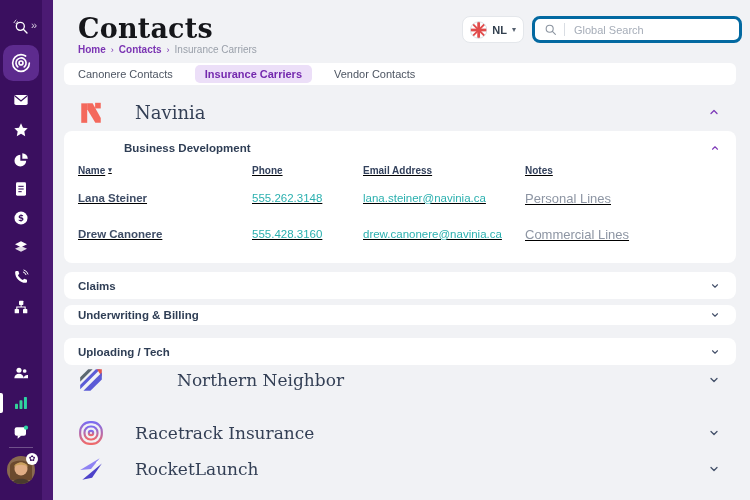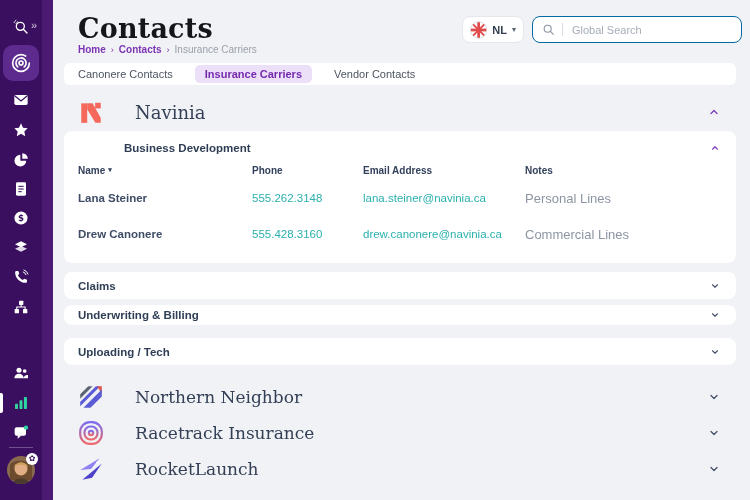--- a/index.html
+++ b/index.html
@@ -20,21 +20,21 @@
 
   
   .page-title{position:absolute;left:78px;top:13px;font-family:"DejaVu Serif", serif;font-weight:bold;font-size:27px;color:#15161a;letter-spacing:.2px;}
   .breadcrumb{position:absolute;left:78px;top:44px;font-size:10px;display:flex;gap:5px;align-items:center;}
   .bc-link{color:#7b34b3;font-weight:bold;cursor:pointer;}
   .bc-sep{color:#7b34b3;font-size:9px;}
   .bc-current{color:#9aa0aa;}
   .lang-btn{position:absolute;left:462px;top:16px;width:62px;height:27px;background:#fff;border:1px solid #e4e7eb;border-radius:8px;display:flex;align-items:center;gap:5px;padding:0 7px;box-sizing:border-box;cursor:pointer;}
   .lang-code{font-size:11px;font-weight:bold;color:#33404f;}
   .lang-caret{font-size:8px;color:#55606e;}
-  .search-box{position:absolute;left:532px;top:16px;width:210px;height:27px;background:#fff;border:1px solid #0369a1;border-radius:8px;display:flex;align-items:center;padding:0 9px;box-sizing:border-box;gap:7px;}
+  .search-box{position:absolute;left:532px;top:16px;width:210px;height:27px;background:#fff;border:3px solid #0369a1;border-radius:8px;display:flex;align-items:center;padding:0 9px;box-sizing:border-box;gap:7px;}
   .search-divider{width:1px;height:13px;background:#d9dde3;}
   .search-box input{border:none;outline:none;font-size:11px;color:#374151;width:140px;background:transparent;font-family:"Liberation Sans",sans-serif;}
   .search-box input::placeholder{color:#a6adb8;}
 
   
   .tabs-bar{position:absolute;left:64px;top:63px;width:672px;height:22px;background:#fff;border-radius:6px;display:flex;align-items:center;padding-left:14px;box-sizing:border-box;gap:22px;}
   .tab{font-size:11px;color:#4d5562;cursor:pointer;white-space:nowrap;}
   .tab-active{background:#ecdff8;color:#7429ae;font-weight:bold;border-radius:5px;padding:3px 10px;}
 
   
@@ -44,21 +44,21 @@
   .row-chev{margin-left:auto;margin-right:16px;display:flex;align-items:center;cursor:pointer;}
 
   
   .card{position:absolute;left:64px;width:672px;background:#fff;border-radius:8px;box-sizing:border-box;}
   .collapse-card{display:flex;align-items:center;cursor:pointer;}
   .sec-label{margin-left:14px;font-size:11.5px;font-weight:bold;color:#2f3e55;}
   .detail-card{top:131px;height:132px;padding-left:46px;}
   .sec-head{display:flex;align-items:center;padding:11px 16px 0 14px;}
   .sec-head .sec-label{margin-left:0;}
   .sec-head .row-chev{margin-right:0;}
-  .trow{position:absolute;left:0;width:672px;display:grid;grid-template-columns:174px 111px 162px 1fr;padding:0 14px;box-sizing:border-box;align-items:center;}
+  .trow{position:absolute;left:0;width:672px;display:grid;grid-template-columns:174px 111px 162px 1fr;padding:0 14px;box-sizing:border-box;align-items:center;text-decoration:underline;}
   .thead-row{top:32px;height:14px;}
   .th{font-size:10px;font-weight:bold;color:#33415c;display:flex;align-items:center;gap:3px;}
   .sort-caret{font-size:7px;color:#33415c;}
   .data-row1{top:58px;height:18px;}
   .data-row2{top:94px;height:18px;}
   .td-name{font-size:11.5px;color:#3f4d66;font-weight:bold;}
   .td-link{font-size:11.5px;color:#2bb0af;cursor:pointer;}
   .td-notes{font-size:13px;color:#8d95a3;}
 
   .chev-purple{color:#7e3ab8;}
@@ -312,21 +312,21 @@
 
   <div class="card collapse-card" style="top:338px;height:27px;">
     <span class="sec-label">Uploading / Tech</span>
     <span class="row-chev chev-dark">
       <svg width="10" height="10" viewBox="0 0 24 24">
           <polyline points="6,9 12,15 18,9" fill="none" stroke="currentColor" stroke-width="2.6" stroke-linecap="round" stroke-linejoin="round"></polyline>
         </svg>
     </span>
   </div>
 
-  <div class="comp-row" style="top:381px;height:31px;">
+  <div class="comp-row" style="top:364px;height:31px;gap:42px;">
     <svg class="comp-logo" viewBox="0 0 24 24">
       <polygon points="2,9.5 9.5,2 13.5,2 2,13.5" fill="#5b6770"></polygon>
       <polygon points="2,16.5 16.5,2 20.5,2 2,20.5" fill="#5b5bd6"></polygon>
       <polygon points="17.5,2 22,2 22,9" fill="#e2574c"></polygon>
       <polygon points="5,22 22,5 22,11.5 11.5,22" fill="#5b5bd6"></polygon>
     </svg>
     <span class="comp-name">Northern Neighbor</span>
     <span class="row-chev chev-dark">
       <svg width="12" height="12" viewBox="0 0 24 24">
           <polyline points="6,9 12,15 18,9" fill="none" stroke="currentColor" stroke-width="2.6" stroke-linecap="round" stroke-linejoin="round"></polyline>

